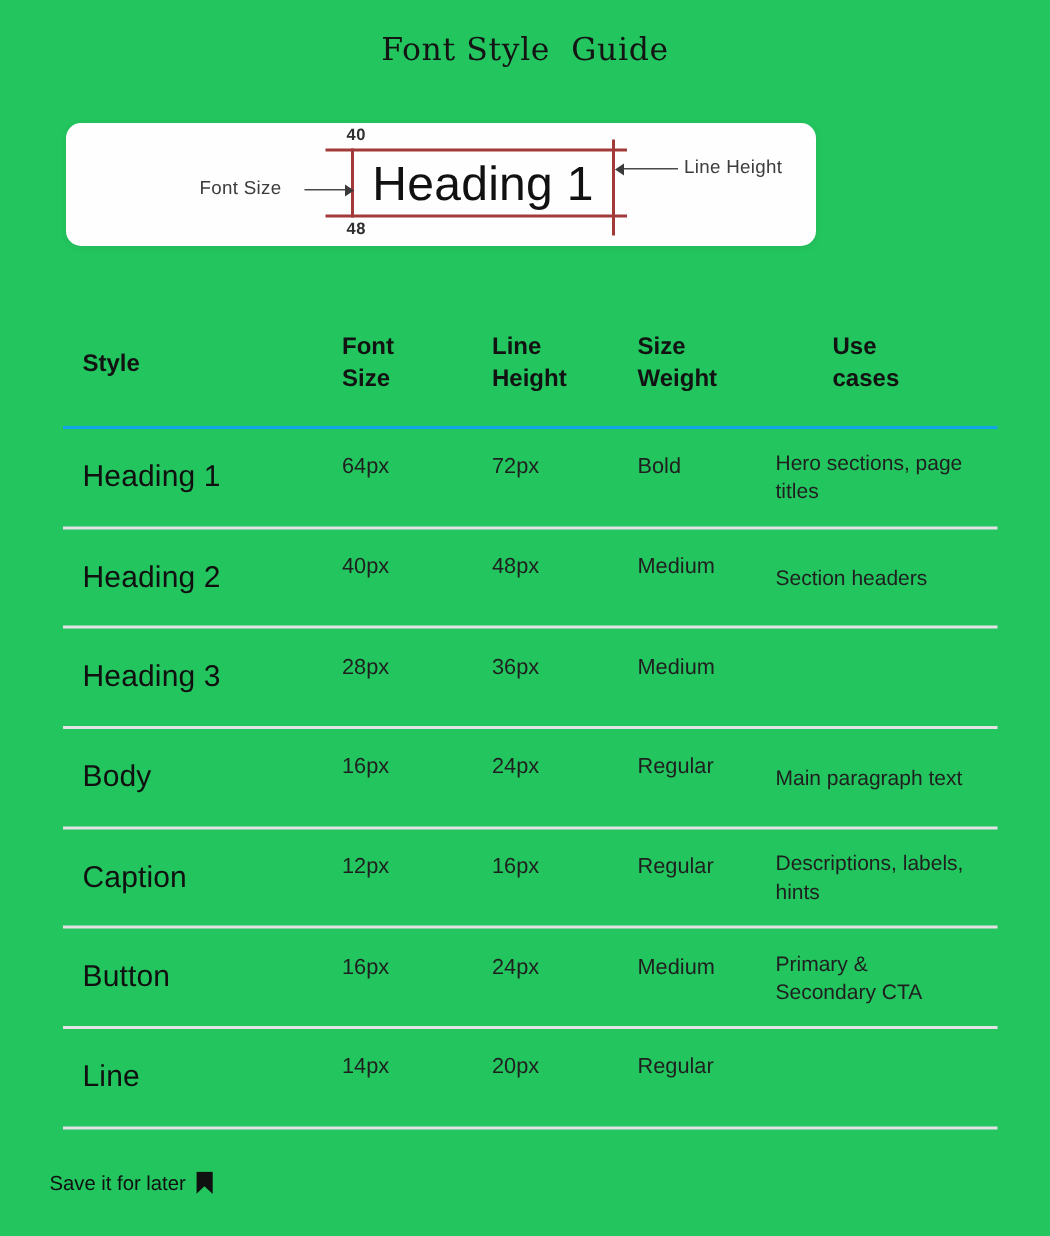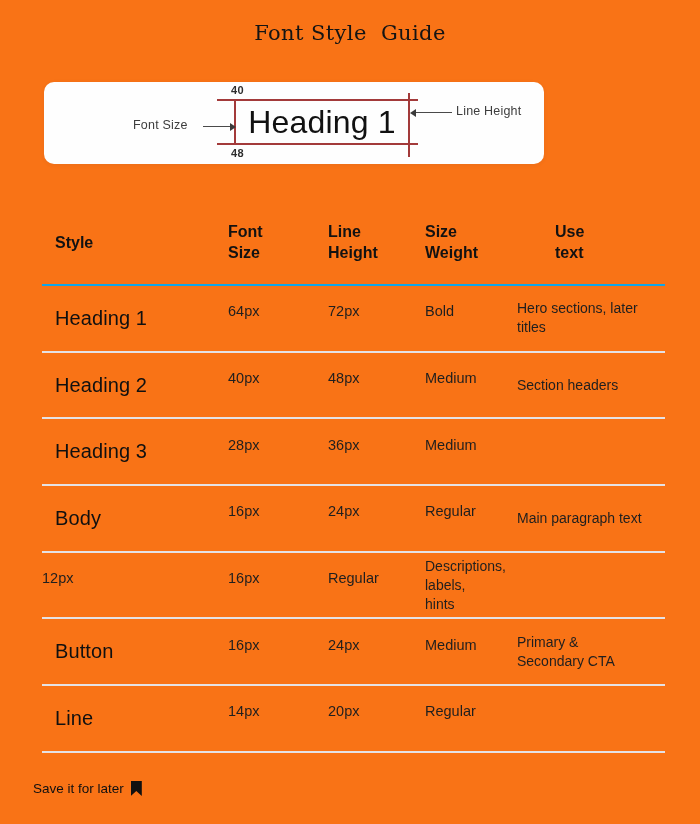--- a/index.html
+++ b/index.html
@@ -2,21 +2,21 @@
 <html style="--accent: #a33a3a;"><head>
 <meta charset="utf-8">
 <style>
   :root { --accent: #a33a3a; }
   * { margin: 0; padding: 0; box-sizing: border-box; }
   html, body { background: #f4f2f4; }
   #canvas {
     position: relative;
     width: 700px;
     height: 824px;
-    background: #f97316;
+    background: #22c55e;
     font-family: "Liberation Sans", sans-serif;
     color: #161616;
     overflow: hidden;
   }
 
   
   .page-title {
     position: absolute;
     top: 21px; left: 0;
     width: 100%;
@@ -180,30 +180,30 @@
       <div class="hdr-cell">
           <span class="txt">Font Size</span>
         </div>
       <div class="hdr-cell">
           <span class="txt">Line Height</span>
         </div>
       <div class="hdr-cell">
           <span class="txt">Size Weight</span>
         </div>
       <div class="hdr-cell hc-use">
-          <span class="txt">Use text</span>
+          <span class="txt">Use cases</span>
         </div>
     </div>
     <div>
     <div class="row">
       <div class="cell c-style">Heading 1</div>
       <div class="cell c-size">64px</div>
       <div class="cell c-lh">72px</div>
       <div class="cell c-weight">Bold</div>
-      <div class="cell c-use">Hero sections, later
+      <div class="cell c-use">Hero sections, page
 titles</div>
     </div>
 
     <div class="row">
       <div class="cell c-style">Heading 2</div>
       <div class="cell c-size">40px</div>
       <div class="cell c-lh">48px</div>
       <div class="cell c-weight">Medium</div>
       <div class="cell c-use">Section headers</div>
     </div>
@@ -217,20 +217,21 @@
 
     <div class="row">
       <div class="cell c-style">Body</div>
       <div class="cell c-size">16px</div>
       <div class="cell c-lh">24px</div>
       <div class="cell c-weight">Regular</div>
       <div class="cell c-use">Main paragraph text</div>
     </div>
 
     <div class="row">
+      <div class="cell c-style">Caption</div>
       <div class="cell c-size">12px</div>
       <div class="cell c-lh">16px</div>
       <div class="cell c-weight">Regular</div>
       <div class="cell c-use">Descriptions, labels,
 hints</div>
     </div>
 
     <div class="row">
       <div class="cell c-style">Button</div>
       <div class="cell c-size">16px</div>

